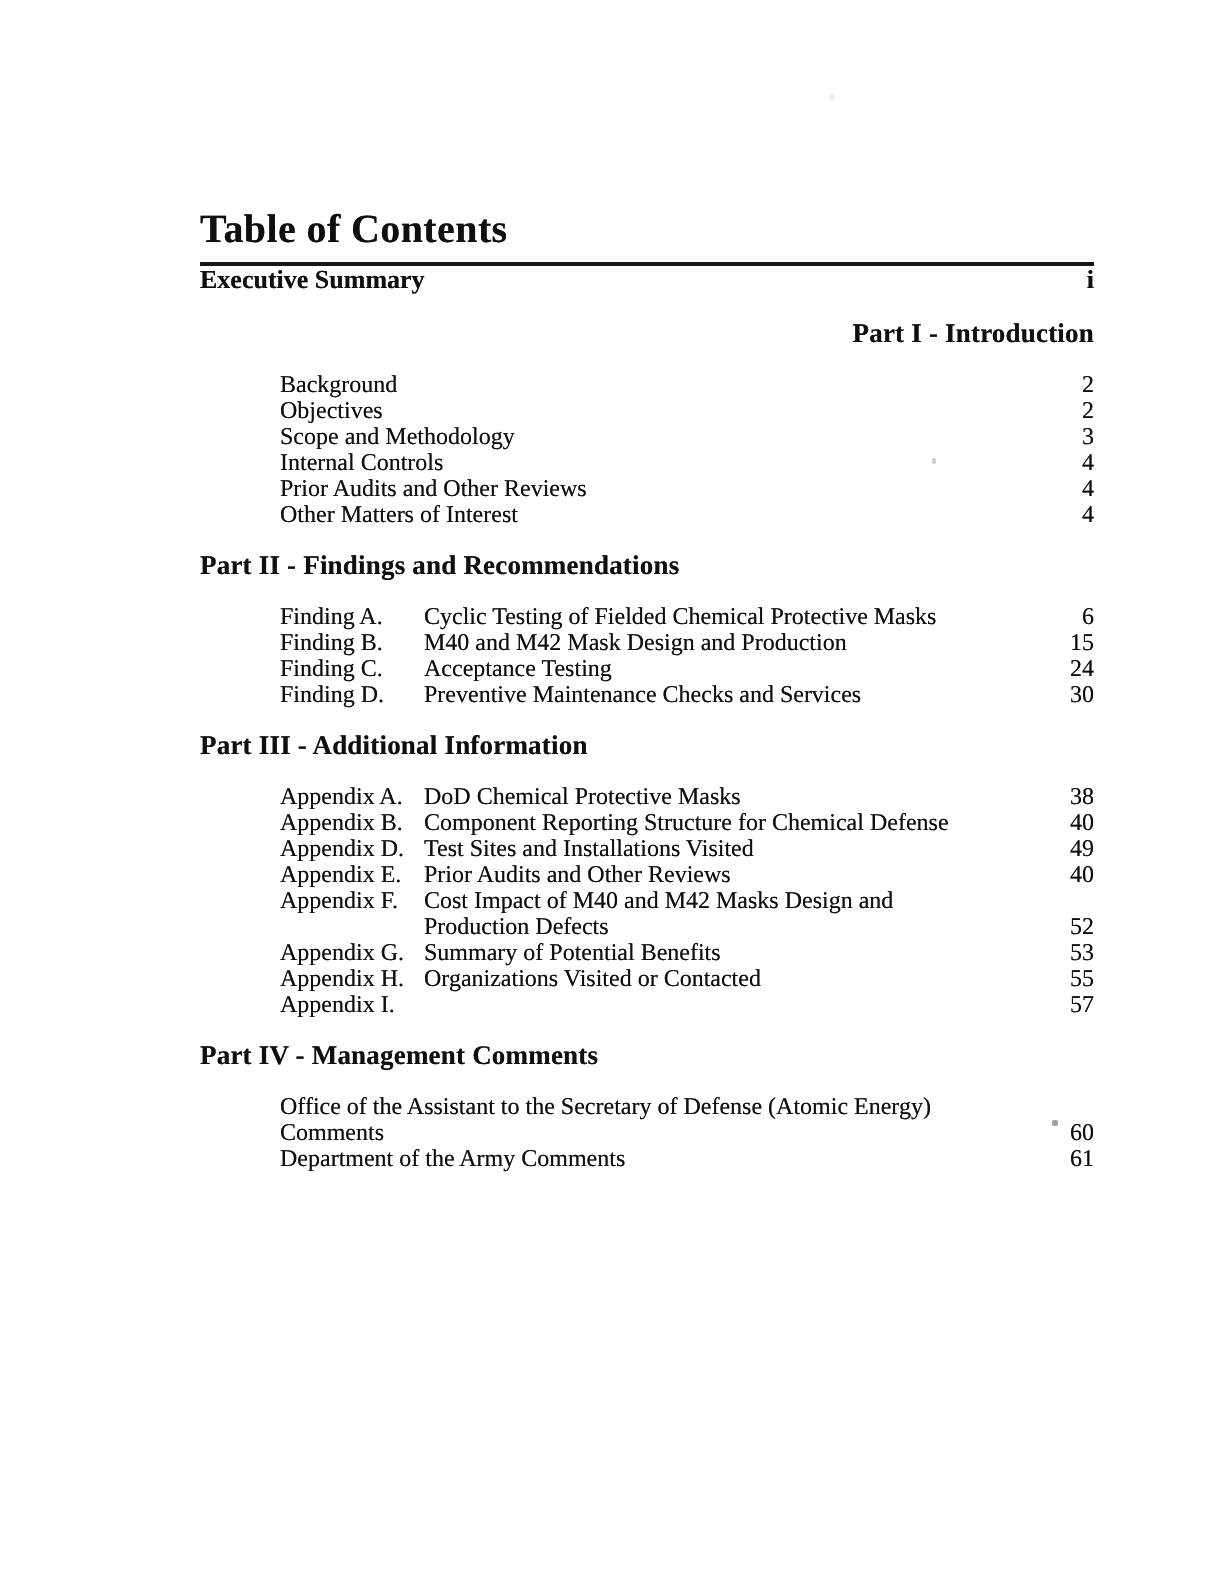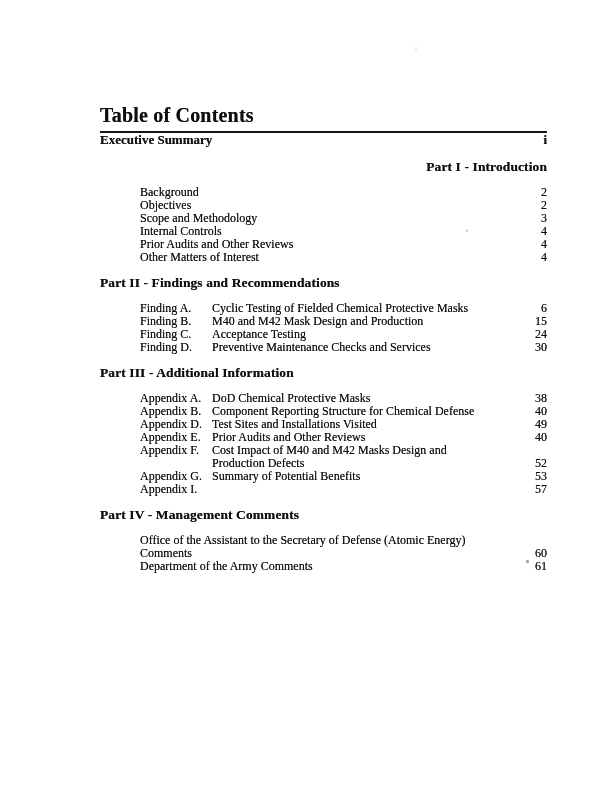--- a/index.html
+++ b/index.html
@@ -180,20 +180,25 @@
         <span class="desc">Cost Impact of M40 and M42 Masks Design and
 Production Defects</span>
         <span class="num">52</span>
       </div>
       <div class="row entry">
         <span class="lbl">Appendix G.</span>
         <span class="desc">Summary of Potential Benefits</span>
         <span class="num">53</span>
       </div>
       <div class="row entry">
+        <span class="lbl">Appendix H.</span>
+        <span class="desc">Organizations Visited or Contacted</span>
+        <span class="num">55</span>
+      </div>
+      <div class="row entry">
         <span class="lbl">Appendix I.</span>
         <span class="num">57</span>
       </div>
     </div>
 
     <h2 class="part-heading">Part IV - Management Comments</h2>
     <div class="items">
       <div class="row">
         <span class="lbl">Office of the Assistant to the Secretary of Defense (Atomic Energy)
 Comments</span>

